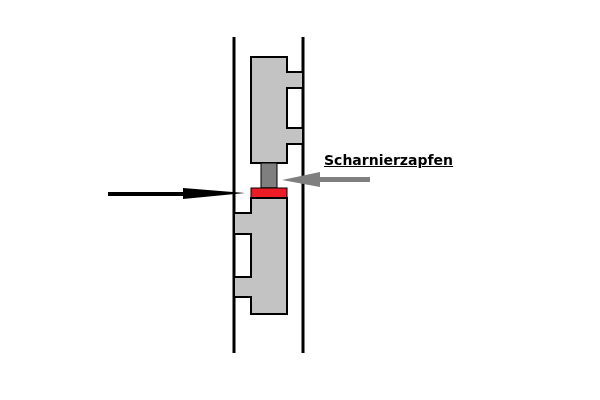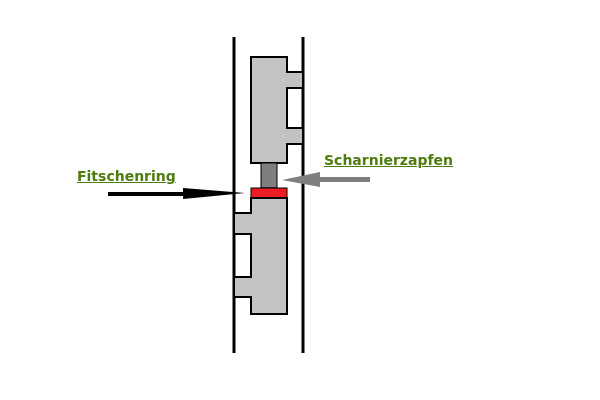--- a/index.html
+++ b/index.html
@@ -1,18 +1,18 @@
 <!DOCTYPE html>
 <html><head>
 <meta charset="utf-8">
 <style>
   html, body { margin:0; padding:0; background:#ffffff; }
   #canvas { position:relative; width:600px; height:400px; background:#ffffff; overflow:hidden; }
   svg { position:absolute; left:0; top:0; }
-  .label { position:absolute; font-family:"DejaVu Sans", sans-serif; font-weight:bold; font-size:14px; color:#4d7c0f; text-decoration:underline; white-space:nowrap; }
+  .label { position:absolute; font-family:"DejaVu Sans", sans-serif; font-weight:bold; font-size:14px; color:#000000; text-decoration:underline; white-space:nowrap; }
 </style>
 </head>
 <body>
 
 <div id="canvas">
   <svg width="600" height="400" viewBox="0 0 600 400">
 
     <line x1="234" y1="37" x2="234" y2="353" stroke="#000" stroke-width="3"></line>
     <line x1="303" y1="37" x2="303" y2="353" stroke="#000" stroke-width="3"></line>
 
@@ -22,15 +22,14 @@
 
     <rect x="251" y="188" width="36" height="10" fill="#ec1c24" stroke="#000" stroke-width="1"></rect>
 
     <path d="M251 198 L287 198 L287 314 L251 314 L251 297 L234 297 L234 277 L251 277 L251 234 L234 234 L234 213 L251 213 Z" fill="#c3c3c3" stroke="#000" stroke-width="2"></path>
 
     <path d="M108 192 L183 192 L183 188 L245 193 L183 199 L183 196 L108 196 Z" fill="#000"></path>
 
     <path d="M370 177 L320 177 L320 172 L282 180 L320 187 L320 182 L370 182 Z" fill="#7f7f7f"></path>
   </svg>
 
-  <div class="label" style="left:77px; top:168px;">Fitschenring</div>
   <div class="label" style="left:324px; top:152px;">Scharnierzapfen</div>
 </div>
 
 </body></html>

